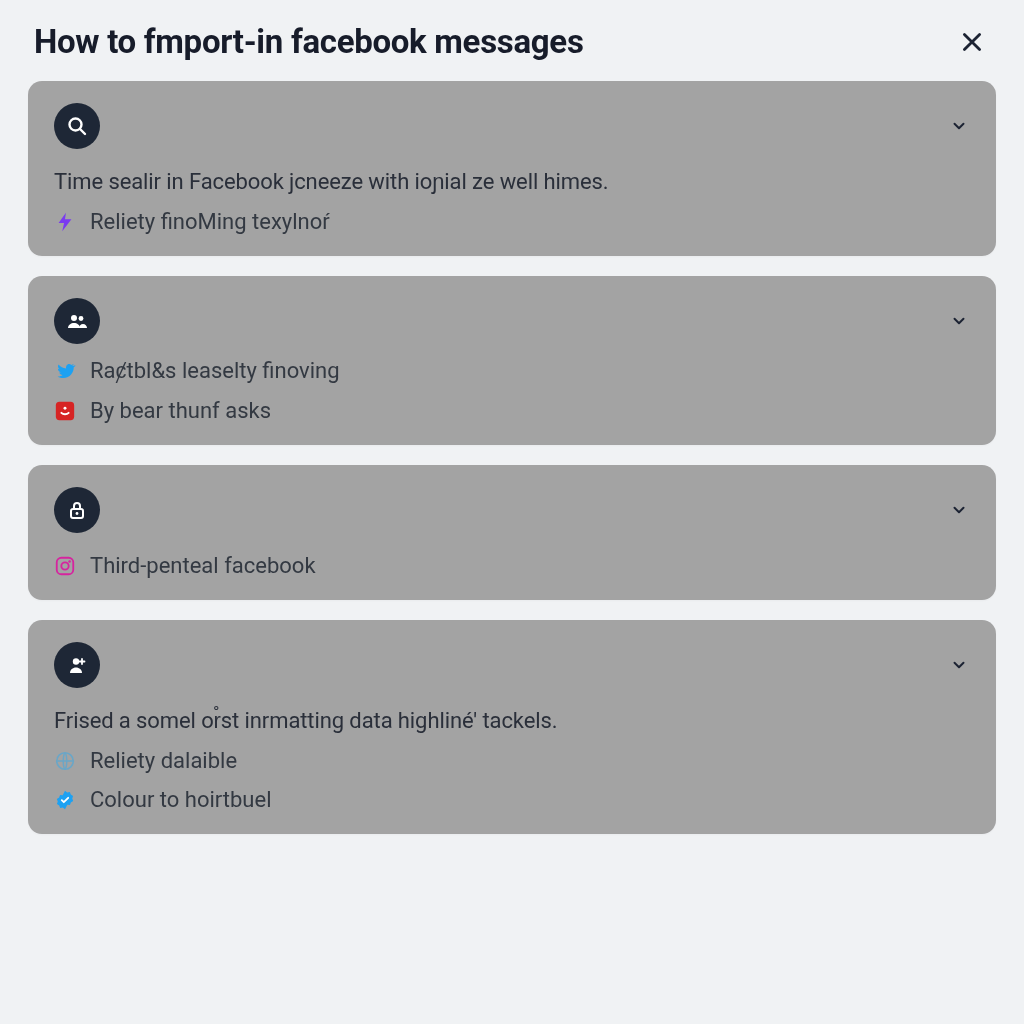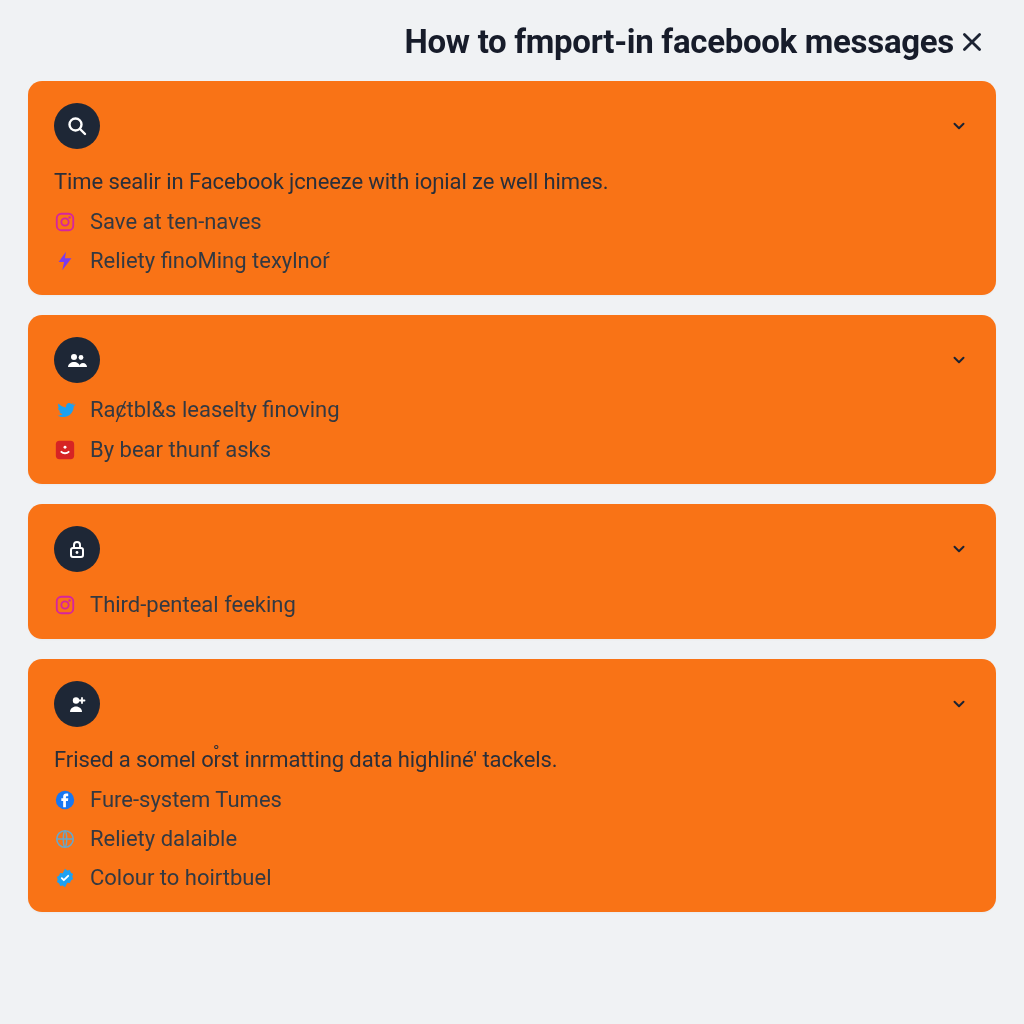--- a/index.html
+++ b/index.html
@@ -8,39 +8,39 @@
     background: #f0f2f4;
     width: 1024px;
     height: 1024px;
     overflow: hidden;
     color: #1c2333;
   }
   .container { padding: 18px 28px 0 28px; }
   .header {
     display: flex;
     align-items: center;
-    justify-content: flex-end;
+    justify-content: space-between;
     padding: 4px 6px 20px 6px;
   }
   .title {
     font-size: 33px;
     font-weight: 700;
     letter-spacing: -0.3px;
     color: #171c2a;
   }
   .close-btn {
     width: 36px; height: 36px;
     display: flex; align-items: center; justify-content: center;
     cursor: pointer;
     color: #1c2333;
   }
   .close-btn svg { width: 26px; height: 26px; }
 
   .card {
-    background: #f97316;
+    background: #a3a3a3;
     border-radius: 14px;
     padding: 22px 26px 22px 26px;
     margin-bottom: 20px;
     box-shadow: 0 1px 2px rgba(20,24,33,0.03);
   }
   .card-header {
     display: flex;
     align-items: center;
     justify-content: space-between;
   }
@@ -116,30 +116,20 @@
           </svg>
       </div>
       <div class="chevron">
         <svg viewBox="0 0 24 24">
             <path d="M6 9 L12 15 L18 9" stroke="currentColor" stroke-width="2.6" fill="none" stroke-linecap="round" stroke-linejoin="round"></path>
           </svg>
       </div>
     </div>
     <p class="card-desc">Time sealir in Facebook jcneeze with ioɲial ze well himes.</p>
     <div class="item-row">
-      <span class="small-icon ic-insta">
-        <svg viewBox="0 0 24 24">
-            <rect x="3" y="3" width="18" height="18" rx="5" fill="none" stroke="#d6249f" stroke-width="2"></rect>
-            <circle cx="12" cy="12" r="4" fill="none" stroke="#d6249f" stroke-width="2"></circle>
-            <circle cx="17" cy="7" r="1.4" fill="#d6249f"></circle>
-          </svg>
-      </span>
-      <span class="item-text">Save at ten-naves</span>
-    </div>
-    <div class="item-row">
       <span class="small-icon ic-bolt">
         <svg viewBox="0 0 24 24">
             <path d="M13 2 L5 13 L11 13 L9 22 L19 9 L12 9 Z" fill="currentColor"></path>
           </svg>
       </span>
       <span class="item-text">Reliety finoMing texylnoŕ</span>
     </div>
   </div>
 
   <div class="card">
@@ -194,50 +184,41 @@
       </div>
     </div>
     <div class="item-row" style="margin-top:20px">
       <span class="small-icon ic-insta">
         <svg viewBox="0 0 24 24">
             <rect x="3" y="3" width="18" height="18" rx="5" fill="none" stroke="#d6249f" stroke-width="2"></rect>
             <circle cx="12" cy="12" r="4" fill="none" stroke="#d6249f" stroke-width="2"></circle>
             <circle cx="17" cy="7" r="1.4" fill="#d6249f"></circle>
           </svg>
       </span>
-      <span class="item-text">Third-penteal feeking</span>
+      <span class="item-text">Third-penteal facebook</span>
     </div>
   </div>
 
   <div class="card" style="margin-bottom:8px">
     <div class="card-header">
       <div class="circle-icon">
         <svg viewBox="0 0 24 24">
             <circle cx="11" cy="8.5" r="3.2" fill="#fff"></circle>
             <path d="M5 20c0-3.2 2.8-5.5 6-5.5s6 2.3 6 5.5" fill="#fff"></path>
             <path d="M17 6 v5 M14.5 8.5 h5" stroke="#fff" stroke-width="1.8" stroke-linecap="round"></path>
           </svg>
       </div>
       <div class="chevron">
         <svg viewBox="0 0 24 24">
             <path d="M6 9 L12 15 L18 9" stroke="currentColor" stroke-width="2.6" fill="none" stroke-linecap="round" stroke-linejoin="round"></path>
           </svg>
       </div>
     </div>
     <p class="card-desc">Frised a somel or̊st inrmatting data highliné' tackels.</p>
     <div class="item-row">
-      <span class="small-icon ic-fb">
-        <svg viewBox="0 0 24 24">
-            <circle cx="12" cy="12" r="10" fill="currentColor"></circle>
-            <path d="M13.5 8h2V5h-2.2C11.4 5 10 6.4 10 8.3V10H8v3h2v7h3v-7h2.2l.4-3H13V8.7c0-.5.2-.7.5-.7z" fill="#fff"></path>
-          </svg>
-      </span>
-      <span class="item-text">Fure-system Tumes</span>
-    </div>
-    <div class="item-row">
       <span class="small-icon ic-globe">
         <svg viewBox="0 0 24 24">
             <circle cx="12" cy="12" r="9" fill="none" stroke="currentColor" stroke-width="1.8"></circle>
             <path d="M3 12h18 M12 3c2.5 2.5 2.5 15.5 0 18 M12 3c-2.5 2.5-2.5 15.5 0 18" fill="none" stroke="currentColor" stroke-width="1.6"></path>
           </svg>
       </span>
       <span class="item-text">Reliety dalaible</span>
     </div>
     <div class="item-row">
       <span class="small-icon ic-badge">

